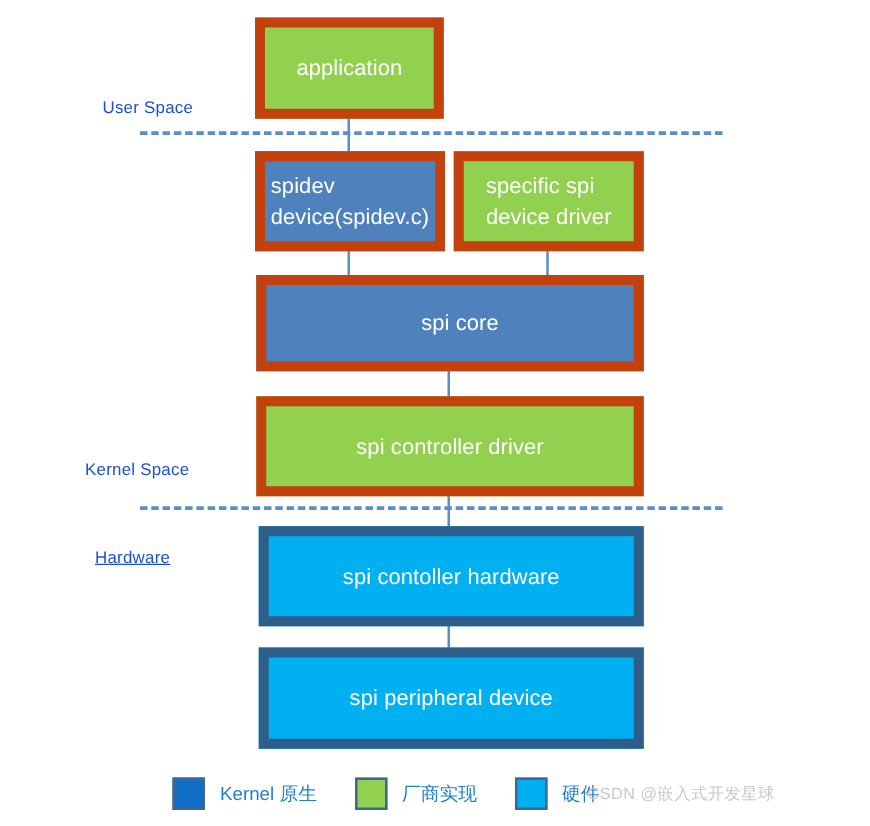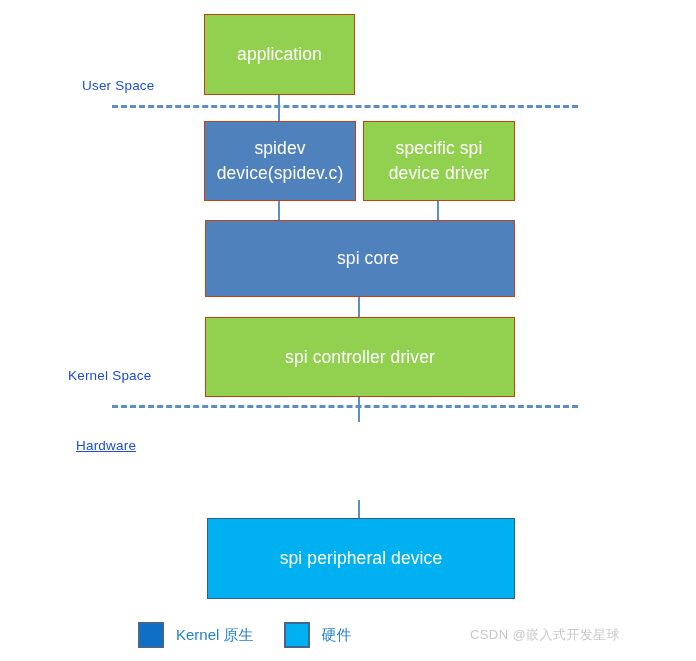--- a/index.html
+++ b/index.html
@@ -15,25 +15,25 @@
     width: 696px;
     height: 661px;
     background: #ffffff;
     overflow: hidden;
   }
 
   
   .node {
     position: absolute;
     box-sizing: border-box;
-    border: 1px solid #c2410c;
+    border: 8px solid #c2410c;
     display: flex;
     align-items: center;
     justify-content: center;
-    text-align: center;
+    text-align: left;
     color: #ffffff;
     font-size: 17.5px;
     line-height: 1.42;
     letter-spacing: 0.1px;
     font-weight: 400;
     white-space: pre-line;
     z-index: 3;
   }
   .node.green  { background: #92d050; }
   .node.blue   { background: #4f81bd; }
@@ -141,30 +141,35 @@
   <div class="node blue" style="left:204px; top:121px; width:152px; height:80px;">spidev
 device(spidev.c)</div>
 
   <div class="node green" style="left:363px; top:121px; width:152px; height:80px;">specific spi
 device driver</div>
 
   <div class="node blue" style="left:205px; top:220px; width:310px; height:77px;padding-left:16px;">spi core</div>
 
   <div class="node green" style="left:205px; top:317px; width:310px; height:80px;">spi controller driver</div>
 
+  <div class="node cyan" style="left:207px; top:421px; width:308px; height:80px;">spi contoller hardware</div>
 
   <div class="node cyan" style="left:207px; top:518px; width:308px; height:81px;">spi peripheral device</div>
 
   <div id="legend">
 
     <div class="legend-item">
       <div class="legend-swatch kernel"></div>
       <div class="legend-label">Kernel 原生</div>
     </div>
 
+    <div class="legend-item">
+      <div class="legend-swatch vendor"></div>
+      <div class="legend-label">厂商实现</div>
+    </div>
 
     <div class="legend-item">
       <div class="legend-swatch hw"></div>
       <div class="legend-label">硬件</div>
     </div>
 
   </div>
 
   <div id="watermark">CSDN @嵌入式开发星球</div>
 

